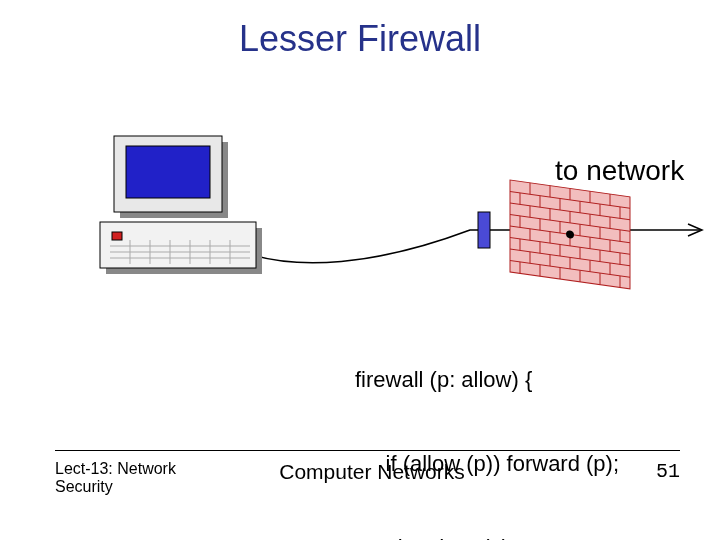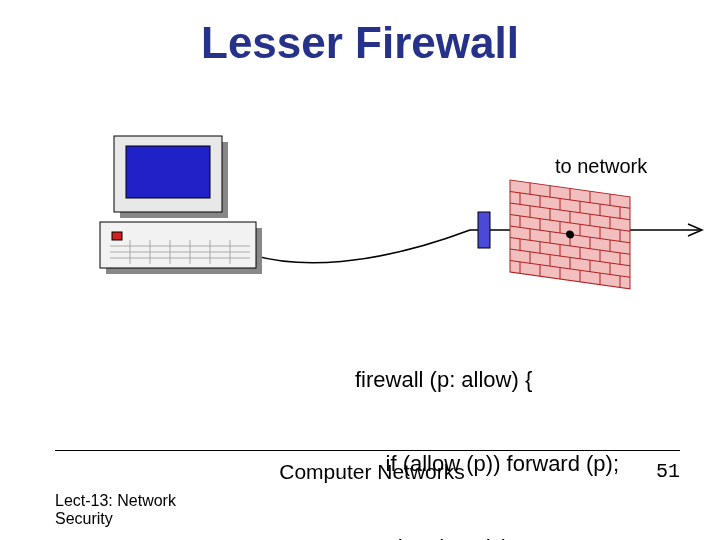--- a/index.html
+++ b/index.html
@@ -12,30 +12,29 @@
     color: #000;
     position: relative;
     overflow: hidden;
   }
   .title {
     position: absolute;
     top: 18px;
     left: 0;
     width: 100%;
     text-align: center;
-    font-size: 44px;
+    font-size: 36px;
     font-family: "Comic Sans MS", cursive, sans-serif;
     color: #26328a;
-    font-weight: bold;
   }
   .to-network {
     position: absolute;
     top: 155px;
     left: 555px;
-    font-size: 20px;
+    font-size: 28px;
     font-family: Arial, sans-serif;
     color: #000;
   }
   .code {
     position: absolute;
     top: 310px;
     left: 355px;
     font-size: 22px;
     line-height: 28px;
     font-family: Arial, sans-serif;
@@ -48,21 +47,20 @@
     top: 450px;
     border-top: 1px solid #000;
   }
   .footer-left {
     position: absolute;
     left: 55px;
     top: 460px;
     font-size: 16px;
     font-family: "Comic Sans MS", cursive, sans-serif;
     white-space: pre-line;
-    margin-top: 32px;
   }
   .footer-center {
     position: absolute;
     left: 0;
     width: 100%;
     top: 460px;
     text-align: center;
     font-size: 21px;
     font-family: Liberation Sans, sans-serif;
     margin-left: 12px;

